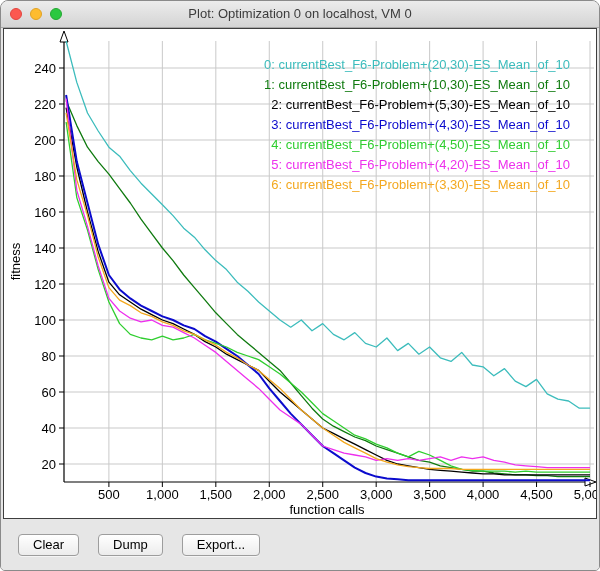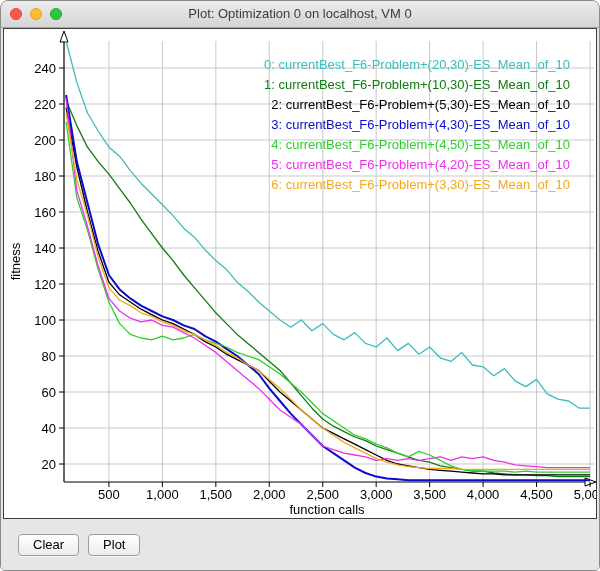--- a/index.html
+++ b/index.html
@@ -13,21 +13,21 @@
   .light{width:12px;height:12px;border-radius:50%;box-sizing:border-box;}
   .light.red{background:#fc5850;border:1px solid #e2453e;}
   .light.yellow{background:#febc2f;border:1px solid #e0a224;}
   .light.green{background:#2bc840;border:1px solid #24a732;}
   .canvas{position:absolute;top:27px;left:2px;width:594px;height:491px;box-sizing:border-box;
           background:#ffffff;border:1px solid #3e3e3e;}
   .canvas svg{display:block;}
   .legend{position:absolute;top:26px;right:26px;text-align:right;font-size:13px;
           line-height:20px;white-space:nowrap;}
   .buttonbar{position:absolute;top:518px;left:0;right:0;bottom:0;background:#e6e6e6;
-             display:flex;align-items:center;gap:9px;padding-left:17px;}
+             display:flex;align-items:center;gap:19px;padding-left:17px;}
   .buttonbar button{height:22px;padding:0 14px;font-size:13px;color:#000;
              font-family:"Liberation Sans",sans-serif;
              background:linear-gradient(#ffffff,#ececec);
              border:1px solid #9d9d9d;border-radius:4px;box-shadow:0 1px 0 rgba(255,255,255,.6);}
 </style>
 </head>
 <body>
 
 <div class="window">
   <div class="titlebar">
@@ -127,15 +127,16 @@
         <div style="color: rgb(0, 0, 0);">2: currentBest_F6-Problem+(5,30)-ES_Mean_of_10</div>
         <div style="color: rgb(11, 11, 205);">3: currentBest_F6-Problem+(4,30)-ES_Mean_of_10</div>
         <div style="color: rgb(47, 206, 47);">4: currentBest_F6-Problem+(4,50)-ES_Mean_of_10</div>
         <div style="color: rgb(237, 47, 237);">5: currentBest_F6-Problem+(4,20)-ES_Mean_of_10</div>
         <div style="color: rgb(243, 168, 30);">6: currentBest_F6-Problem+(3,30)-ES_Mean_of_10</div>
       </div>
   </div>
 
   <div class="buttonbar">
     <button>Clear</button>
-    <button>Plot</button>
+    <button>Dump</button>
+    <button>Export...</button>
   </div>
 </div>
 
 </body></html>

